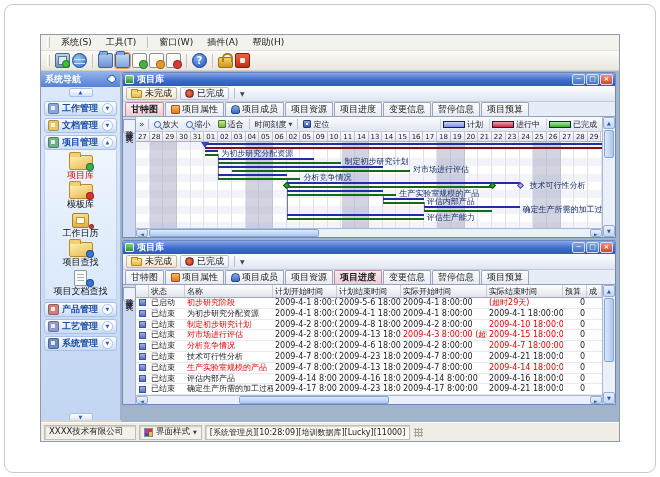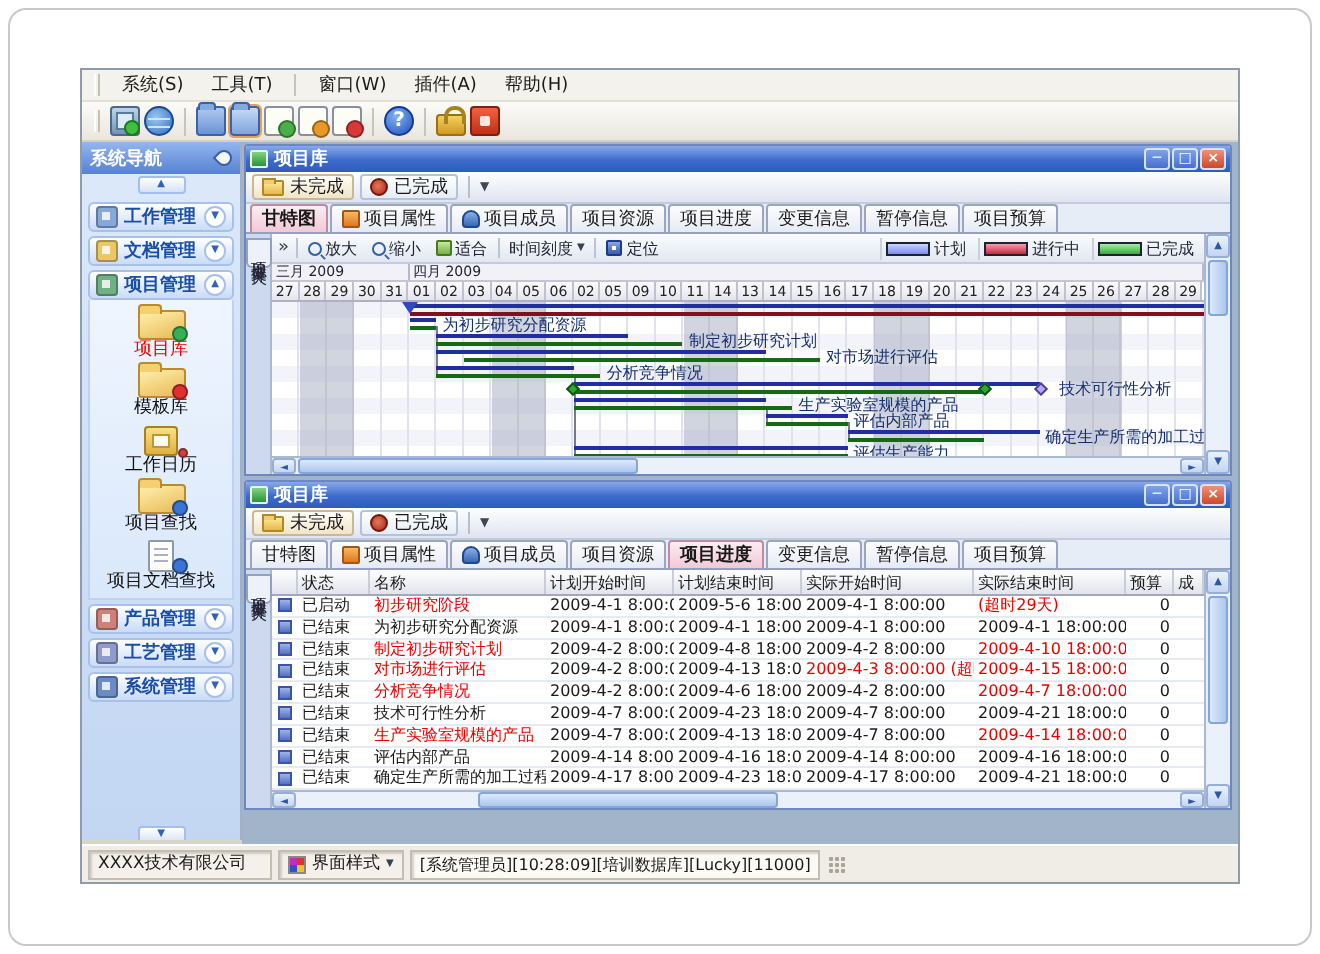--- a/index.html
+++ b/index.html
@@ -395,24 +395,20 @@
                     <div class="litem">
                       <div class="lsw lsw-progress"></div>
                       <div class="llbl">进行中</div>
                     </div>
                     <div class="litem">
                       <div class="lsw lsw-done"></div>
                       <div class="llbl">已完成</div>
                     </div>
                   </span>
               </div>
-              <div class="trow-months" id="g-months">
-                  <div class="mcell" style="width: 68.5px; flex: 0 0 68.5px;">三月 2009</div>
-                  <div class="mcell" style="width: 397.3px; flex: 0 0 397.3px;">四月 2009</div>
-                </div>
               <div class="trow-days" id="g-days">
                   <div class="dcell">27</div>
                   <div class="dcell">28</div>
                   <div class="dcell">29</div>
                   <div class="dcell">30</div>
                   <div class="dcell">31</div>
                   <div class="dcell">01</div>
                   <div class="dcell">02</div>
                   <div class="dcell">03</div>
                   <div class="dcell">04</div>
@@ -482,21 +478,21 @@
                   <div class="gbar done" style="left: 150.7px; width: 109.6px; top: 52px;"></div>
                   <div class="glabel" style="left: 263.3px; top: 48px;">生产实验室规模的产品</div>
                   <div class="gbar plan" style="left: 246.6px; width: 41.1px; top: 56px;"></div>
                   <div class="gbar done" style="left: 246.6px; width: 41.1px; top: 60px;"></div>
                   <div class="glabel" style="left: 290.7px; top: 56px;">评估内部产品</div>
                   <div class="gbar plan" style="left: 287.7px; width: 95.9px; top: 64px;"></div>
                   <div class="gbar done" style="left: 287.7px; width: 68.5px; top: 68px;"></div>
                   <div class="glabel" style="left: 386.6px; top: 64px;">确定生产所需的加工过程</div>
                   <div class="gbar plan" style="left: 150.7px; width: 137px; top: 72px;"></div>
                   <div class="gbar done" style="left: 150.7px; width: 137px; top: 76px;"></div>
-                  <div class="glabel" style="left: 290.7px; top: 72px;">评估生产能力</div>
+                  <div class="glabel" style="left: 290.7px; top: 72px; font-family: Liberation Mono, monospace;">评估生产能力</div>
                 </div>
               <div class="hscroll">
                 <span class="hbtn left"></span>
                 <span class="hthumb" style="width:170px"></span>
                 <span class="hspace"></span>
                 <span class="hbtn right"></span>
               </div>
             </div>
             <div class="vscroll">
               <span class="sbtn up"></span>

